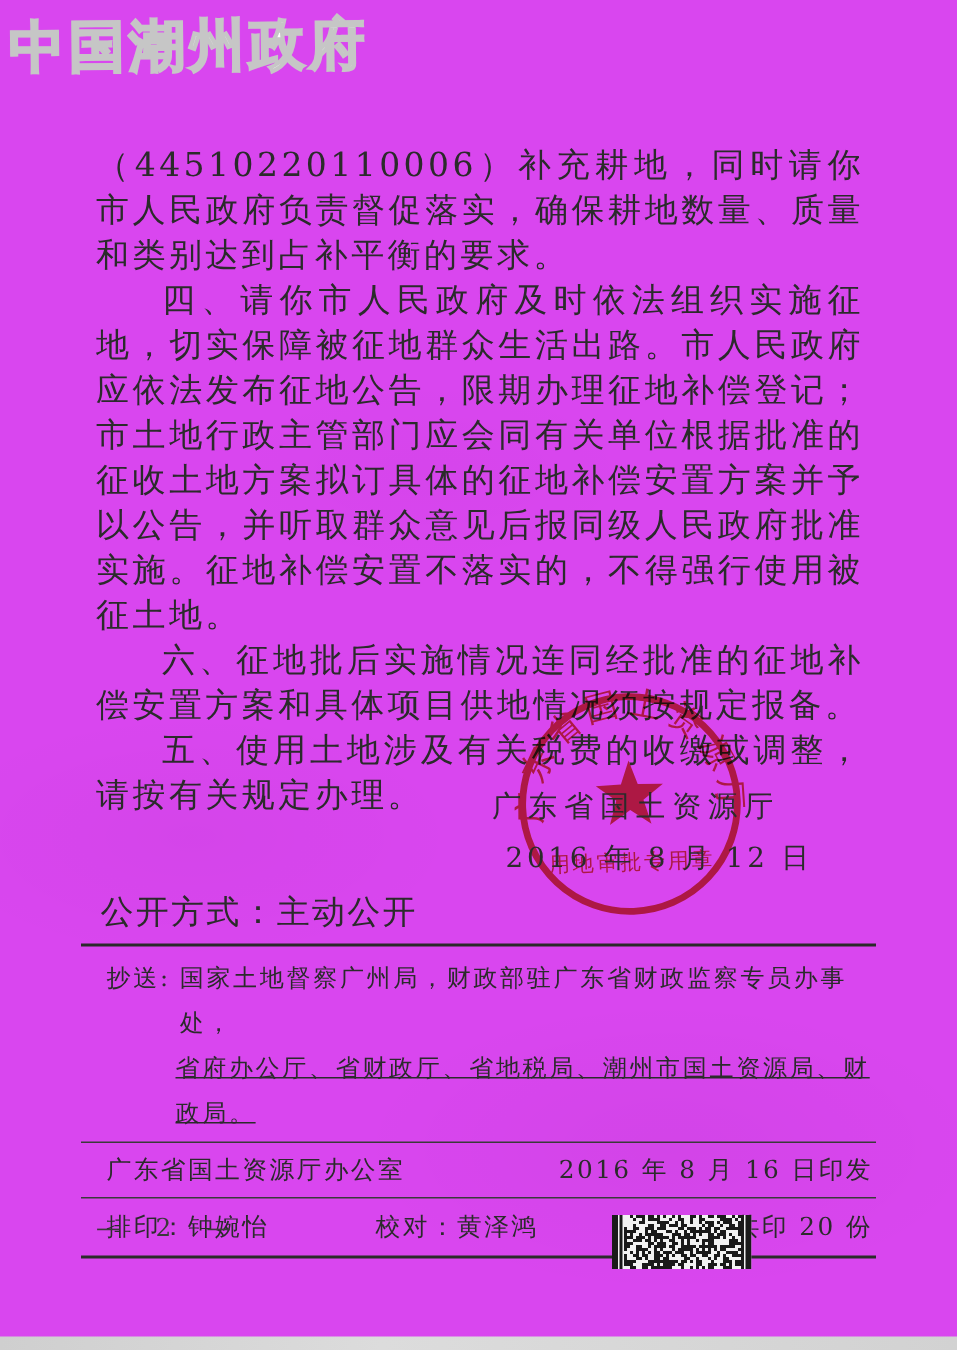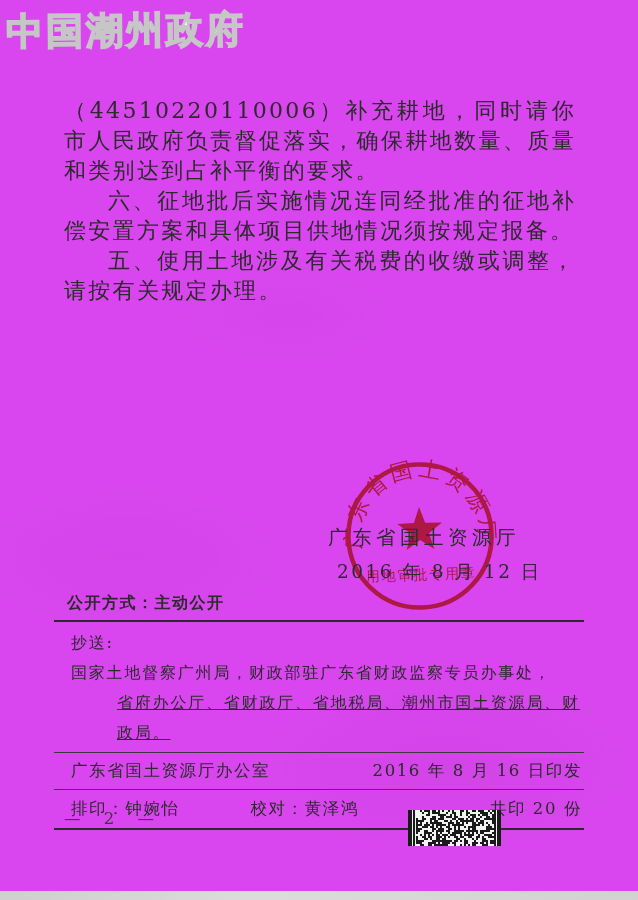--- a/index.html
+++ b/index.html
@@ -33,42 +33,43 @@
   }
   .body-text p{margin:0;}
   .body-text p.indent{text-indent:2em;}
   
   .sig-agency{position:absolute;left:328px;top:524px;font-size:19.5px;letter-spacing:4.5px;white-space:nowrap;}
   .sig-date{position:absolute;left:337px;top:559px;font-size:18.5px;letter-spacing:2.5px;white-space:nowrap;}
   
   .seal{position:absolute;left:343px;top:459px;width:154px;height:154px;opacity:.88;mix-blend-mode:multiply;transform:rotate(-2deg);}
   
   .footer{position:absolute;left:54px;top:592px;width:530px;}
-  .pub-row{font-family:"Liberation Sans","DejaVu Sans",sans-serif;font-weight:bold;font-size:16px;letter-spacing:1.5px;padding:1px 0 6px 13px;border-bottom:2.5px solid #2a2a2a;}
+  .pub-row{font-family:"Liberation Sans","DejaVu Sans",sans-serif;font-weight:normal;font-size:22px;letter-spacing:1.5px;padding:1px 0 6px 13px;border-bottom:2.5px solid #2a2a2a;}
   .cc-block{padding:6px 0 4px 17px;border-bottom:1.5px solid #3a3a3a;font-size:16px;letter-spacing:1.8px;line-height:30px;}
-  .cc-line1{display:flex;flex-direction:column;}
+  .cc-line1{display:flex;}
   .cc-label{flex:0 0 auto;margin-right:6px;}
   .cc-cont{padding-left:46px;text-decoration:underline;}
   .issuer-row,.print-row{display:flex;justify-content:space-between;align-items:flex-end;font-size:16.5px;letter-spacing:1.6px;}
   .issuer-row{padding:7px 2px 7px 17px;border-bottom:1.5px solid #3a3a3a;}
   .print-row{padding:8px 2px 8px 17px;border-bottom:2.5px solid #2a2a2a;}
   .print-mid{margin-left:-60px;}
   
   .page-number{position:absolute;left:64px;top:809px;font-size:16.5px;letter-spacing:9px;color:#3a3a3a;}
   .barcode{position:absolute;left:408px;top:810px;width:93px;height:36px;}
 </style>
 </head>
 <body>
 
 <div class="page">
 
   <div class="watermark">中国潮州政府</div>
 
   <div class="body-text">
     <p>（44510220110006）补充耕地，同时请你市人民政府负责督促落实，确保耕地数量、质量和类别达到占补平衡的要求。</p>
+    <p class="indent">四、请你市人民政府及时依法组织实施征地，切实保障被征地群众生活出路。市人民政府应依法发布征地公告，限期办理征地补偿登记；市土地行政主管部门应会同有关单位根据批准的征收土地方案拟订具体的征地补偿安置方案并予以公告，并听取群众意见后报同级人民政府批准实施。征地补偿安置不落实的，不得强行使用被征土地。</p>
     <p class="indent">六、征地批后实施情况连同经批准的征地补偿安置方案和具体项目供地情况须按规定报备。</p>
     <p class="indent">五、使用土地涉及有关税费的收缴或调整，请按有关规定办理。</p>
   </div>
 
   <svg class="seal" viewBox="0 0 170 170" aria-hidden="true">
     <circle cx="85" cy="85" r="79" fill="none" stroke-width="5" stroke="#c43e2e"></circle>
     <polygon points="85,53 91.2,70.5 109.7,71 95,82.2 100.3,100 85,89.5 69.7,100 75,82.2 60.3,71 78.8,70.5" fill="#c43e2e"></polygon>
     <defs>
       <path id="sealArc" d="M 27.8 118 A 66 66 0 1 1 142.2 118" fill="none"></path>
     </defs>

